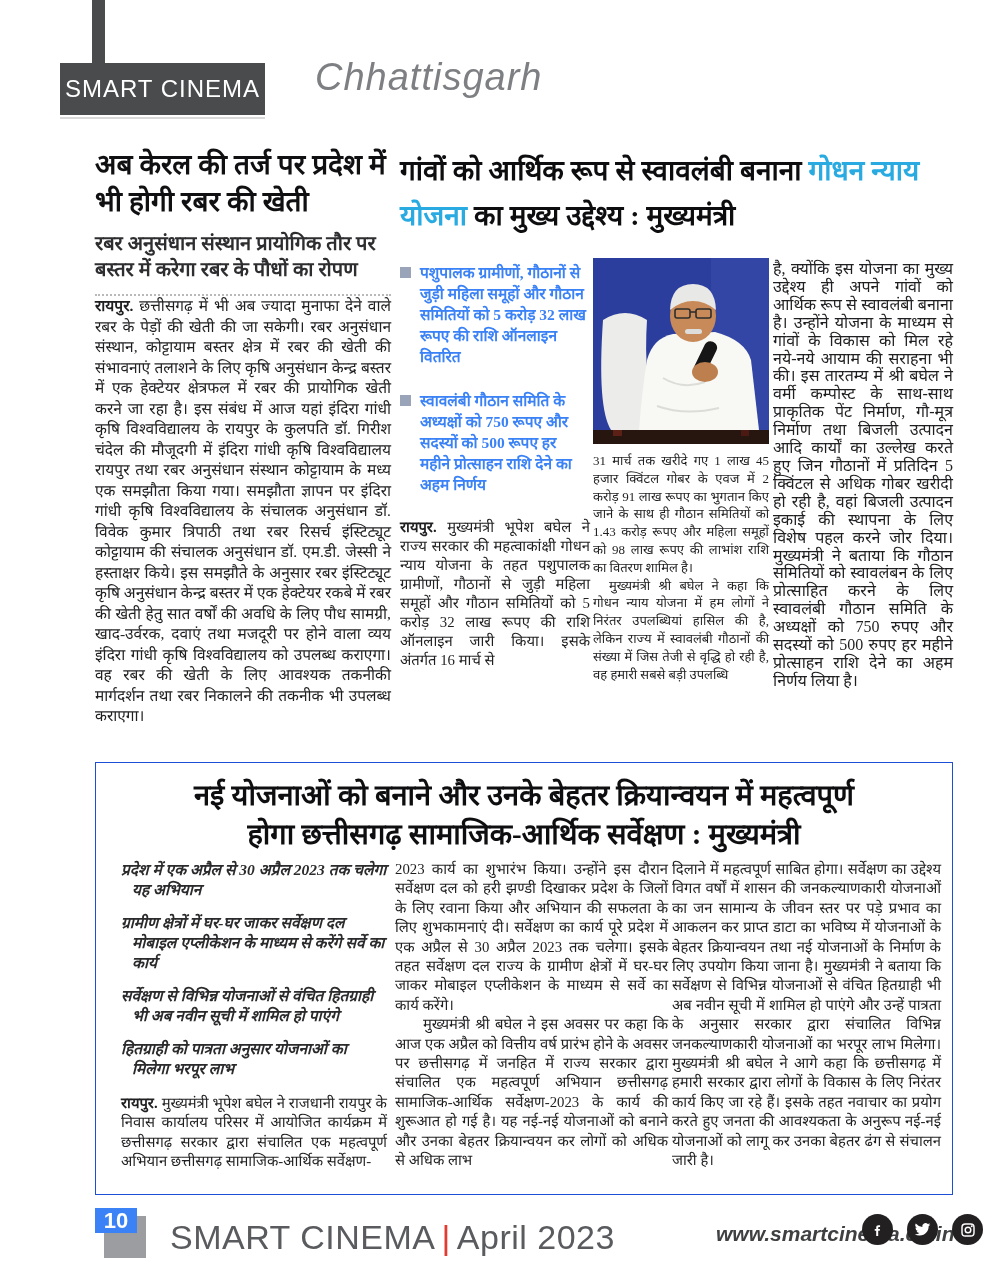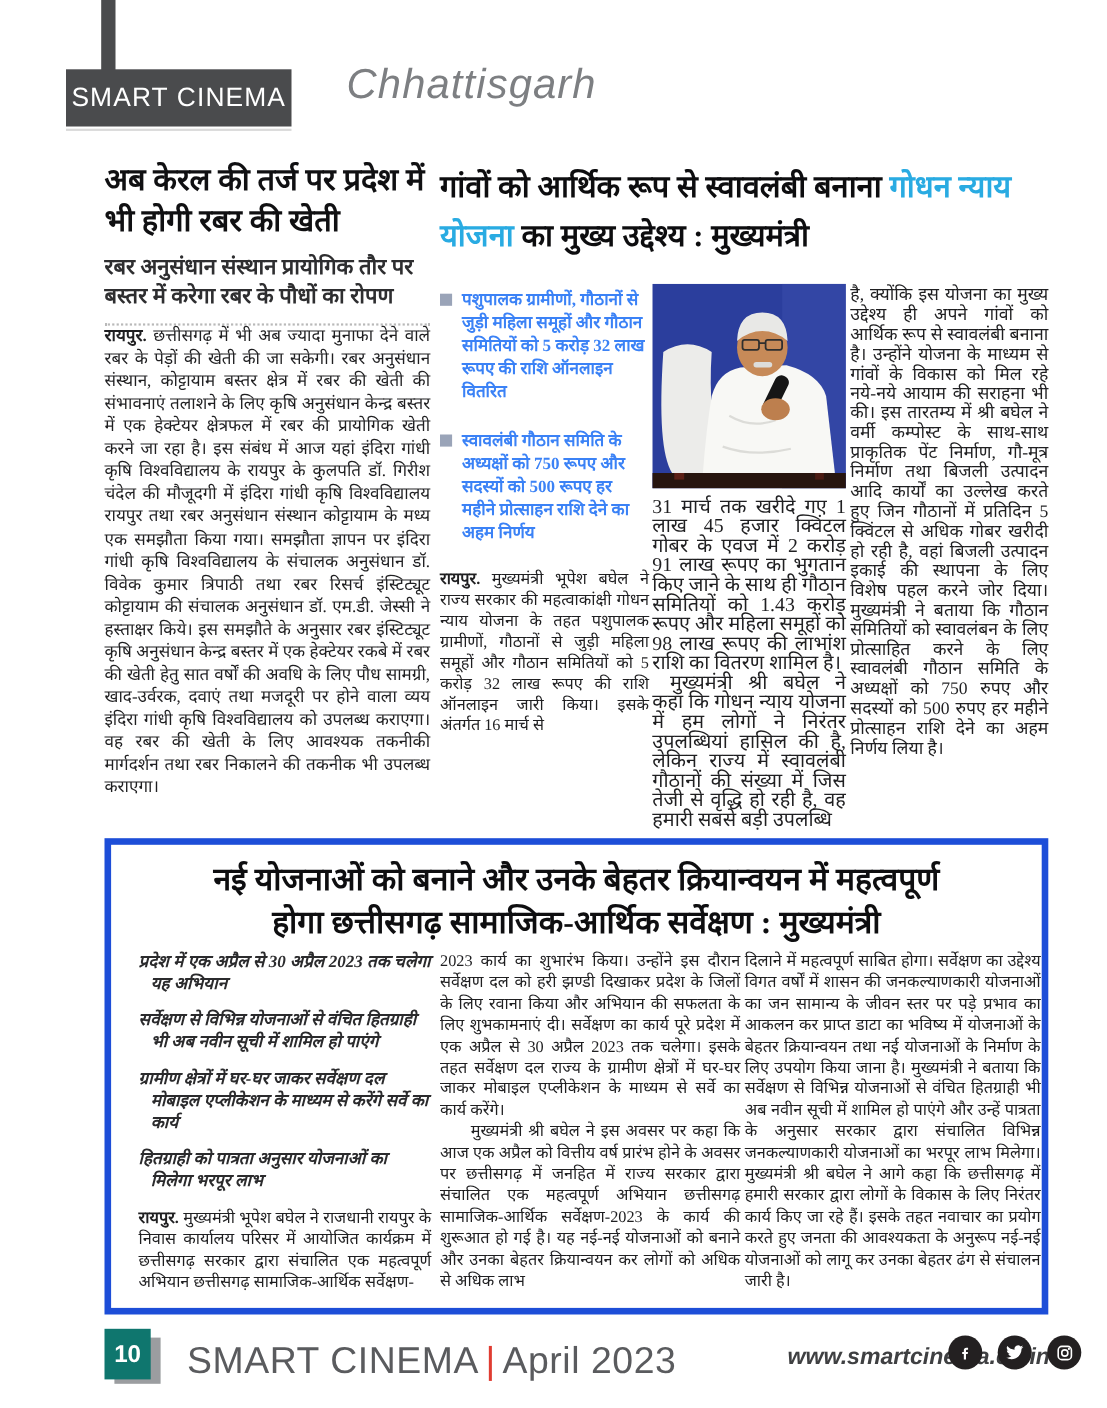--- a/index.html
+++ b/index.html
@@ -41,50 +41,50 @@
   }
   .main-headline .hl { color:#29abe2; }
 
   .m-col1 { position:absolute; left:400px; top:262px; width:190px; }
   .bullet-item { display:flex; gap:9px; margin-bottom:23px; }
   .sq { width:11px; height:11px; background:#9aa4b8; margin-top:5px; flex:none; }
   .bt { font-size:15.5px; line-height:21px; font-weight:700; color:#3b82f6;font-family:Liberation Serif, serif; }
   .m-col1 .body { margin-top:18px; font-size:14.8px; line-height:19px; }
 
   .m-col2 { position:absolute; left:593px; top:258px; width:176px; }
-  .m-col2 .body { margin-top:8px; font-size:18px; line-height:17.8px; }
+  .m-col2 .body { margin-top:8px; font-size:13px; line-height:17.8px; }
   .m-col2 .indent { text-indent:16px; margin-top:0; }
 
   .m-col3 { position:absolute; left:773px; top:260px; width:180px; }
   .m-col3 .body { font-size:16px; line-height:17.9px; }
 
   .photo { width:176px; height:186px; display:block; }
 
   
   .bottom-box {
     position:absolute; left:95px; top:762px; width:858px; height:433px;
-    border:6px solid #1d4ed8; background:#ffffff;
+    border:1px solid #1d4ed8; background:#ffffff;
   }
   .bottom-headline { margin-top:13px; text-align:center; font-size:29px; line-height:39px; font-weight:700; color:#0e0e10; }
   .b-col { position:absolute; top:97px; }
   .b-colA { left:25px; width:266px; }
   .b-colB { left:299px; width:273px; }
   .b-colC { left:576px; width:269px; }
   .hl-item {
     font-style:italic; font-size:15.5px; line-height:20px; font-weight:600; color:#2b2b2d;
     padding-left:11px; text-indent:-11px; margin-bottom:13px;
   }
   .b-col .body { font-size:14.8px; line-height:19.4px; }
   .b-colA .body { margin-top:15px; }
   .b-colB .indent { text-indent:28px; }
 
   
   .pg-back { position:absolute; left:104px; top:1216px; width:42px; height:42px; background:#9b9da0; }
   .pg-front {
-    position:absolute; left:95px; top:1208px; width:42px; height:46px; background:#0f766e;
+    position:absolute; left:95px; top:1208px; width:42px; height:25px; background:#3b82f6;
     display:flex; align-items:center; justify-content:center; color:#ffffff; font-size:22px; font-weight:700;
     font-family:"Liberation Sans","DejaVu Sans",sans-serif;
     text-align:right;
   }
   .footer-brand {
     position:absolute; left:170px; top:1218px; font-size:34px; color:#5a5b5e; letter-spacing:0.5px;
     font-family:"Liberation Sans","DejaVu Sans",sans-serif;
   }
   .footer-brand .sep { color:#e03c31; font-weight:400; padding:0 6px; }
   .website {
@@ -156,22 +156,22 @@
     <p class="body">है, क्योंकि इस योजना का मुख्य उद्देश्य ही अपने गांवों को आर्थिक रूप से स्वावलंबी बनाना है। उन्होंने योजना के माध्यम से गांवों के विकास को मिल रहे नये-नये आयाम की सराहना भी की। इस तारतम्य में श्री बघेल ने वर्मी कम्पोस्ट के साथ-साथ प्राकृतिक पेंट निर्माण, गौ-मूत्र निर्माण तथा बिजली उत्पादन आदि कार्यों का उल्लेख करते हुए जिन गौठानों में प्रतिदिन 5 क्विंटल से अधिक गोबर खरीदी हो रही है, वहां बिजली उत्पादन इकाई की स्थापना के लिए विशेष पहल करने जोर दिया। मुख्यमंत्री ने बताया कि गौठान समितियों को स्वावलंबन के लिए प्रोत्साहित करने के लिए स्वावलंबी गौठान समिति के अध्यक्षों को 750 रुपए और सदस्यों को 500 रुपए हर महीने प्रोत्साहन राशि देने का अहम निर्णय लिया है।</p>
   </div>
 
   <section class="bottom-box">
     <div class="bottom-headline">
       <div>नई योजनाओं को बनाने और उनके बेहतर क्रियान्वयन में महत्वपूर्ण</div>
       <div>होगा छत्तीसगढ़ सामाजिक-आर्थिक सर्वेक्षण : मुख्यमंत्री</div>
     </div>
     <div class="b-col b-colA">
       <div class="hl-item">प्रदेश में एक अप्रैल से 30 अप्रैल 2023 तक चलेगा यह अभियान</div>
+      <div class="hl-item">ग्रामीण क्षेत्रों में घर-घर जाकर सर्वेक्षण दल मोबाइल एप्लीकेशन के माध्यम से करेंगे सर्वे का कार्य</div>
       <div class="hl-item">सर्वेक्षण से विभिन्न योजनाओं से वंचित हितग्राही भी अब नवीन सूची में शामिल हो पाएंगे</div>
-      <div class="hl-item">ग्रामीण क्षेत्रों में घर-घर जाकर सर्वेक्षण दल मोबाइल एप्लीकेशन के माध्यम से करेंगे सर्वे का कार्य</div>
       <div class="hl-item">हितग्राही को पात्रता अनुसार योजनाओं का मिलेगा भरपूर लाभ</div>
       <p class="body"><span class="dl">रायपुर.</span> <span>मुख्यमंत्री भूपेश बघेल ने राजधानी रायपुर के निवास कार्यालय परिसर में आयोजित कार्यक्रम में छत्तीसगढ़ सरकार द्वारा संचालित एक महत्वपूर्ण अभियान छत्तीसगढ़ सामाजिक-आर्थिक सर्वेक्षण-</span></p>
     </div>
     <div class="b-col b-colB">
       <p class="body">2023 कार्य का शुभारंभ किया। उन्होंने इस दौरान सर्वेक्षण दल को हरी झण्डी दिखाकर प्रदेश के जिलों के लिए रवाना किया और अभियान की सफलता के लिए शुभकामनाएं दी। सर्वेक्षण का कार्य पूरे प्रदेश में एक अप्रैल से 30 अप्रैल 2023 तक चलेगा। इसके तहत सर्वेक्षण दल राज्य के ग्रामीण क्षेत्रों में घर-घर जाकर मोबाइल एप्लीकेशन के माध्यम से सर्वे का कार्य करेंगे।</p>
       <p class="body indent">मुख्यमंत्री श्री बघेल ने इस अवसर पर कहा कि आज एक अप्रैल को वित्तीय वर्ष प्रारंभ होने के अवसर पर छत्तीसगढ़ में जनहित में राज्य सरकार द्वारा संचालित एक महत्वपूर्ण अभियान छत्तीसगढ़ सामाजिक-आर्थिक सर्वेक्षण-2023 के कार्य की शुरूआत हो गई है। यह नई-नई योजनाओं को बनाने और उनका बेहतर क्रियान्वयन कर लोगों को अधिक से अधिक लाभ</p>
     </div>
     <div class="b-col b-colC">
       <p class="body">दिलाने में महत्वपूर्ण साबित होगा। सर्वेक्षण का उद्देश्य विगत वर्षों में शासन की जनकल्याणकारी योजनाओं का जन सामान्य के जीवन स्तर पर पड़े प्रभाव का आकलन कर प्राप्त डाटा का भविष्य में योजनाओं के बेहतर क्रियान्वयन तथा नई योजनाओं के निर्माण के लिए उपयोग किया जाना है। मुख्यमंत्री ने बताया कि सर्वेक्षण से विभिन्न योजनाओं से वंचित हितग्राही भी अब नवीन सूची में शामिल हो पाएंगे और उन्हें पात्रता के अनुसार सरकार द्वारा संचालित विभिन्न जनकल्याणकारी योजनाओं का भरपूर लाभ मिलेगा। मुख्यमंत्री श्री बघेल ने आगे कहा कि छत्तीसगढ़ में हमारी सरकार द्वारा लोगों के विकास के लिए निरंतर कार्य किए जा रहे हैं। इसके तहत नवाचार का प्रयोग करते हुए जनता की आवश्यकता के अनुरूप नई-नई योजनाओं को लागू कर उनका बेहतर ढंग से संचालन जारी है।</p>
     </div>

